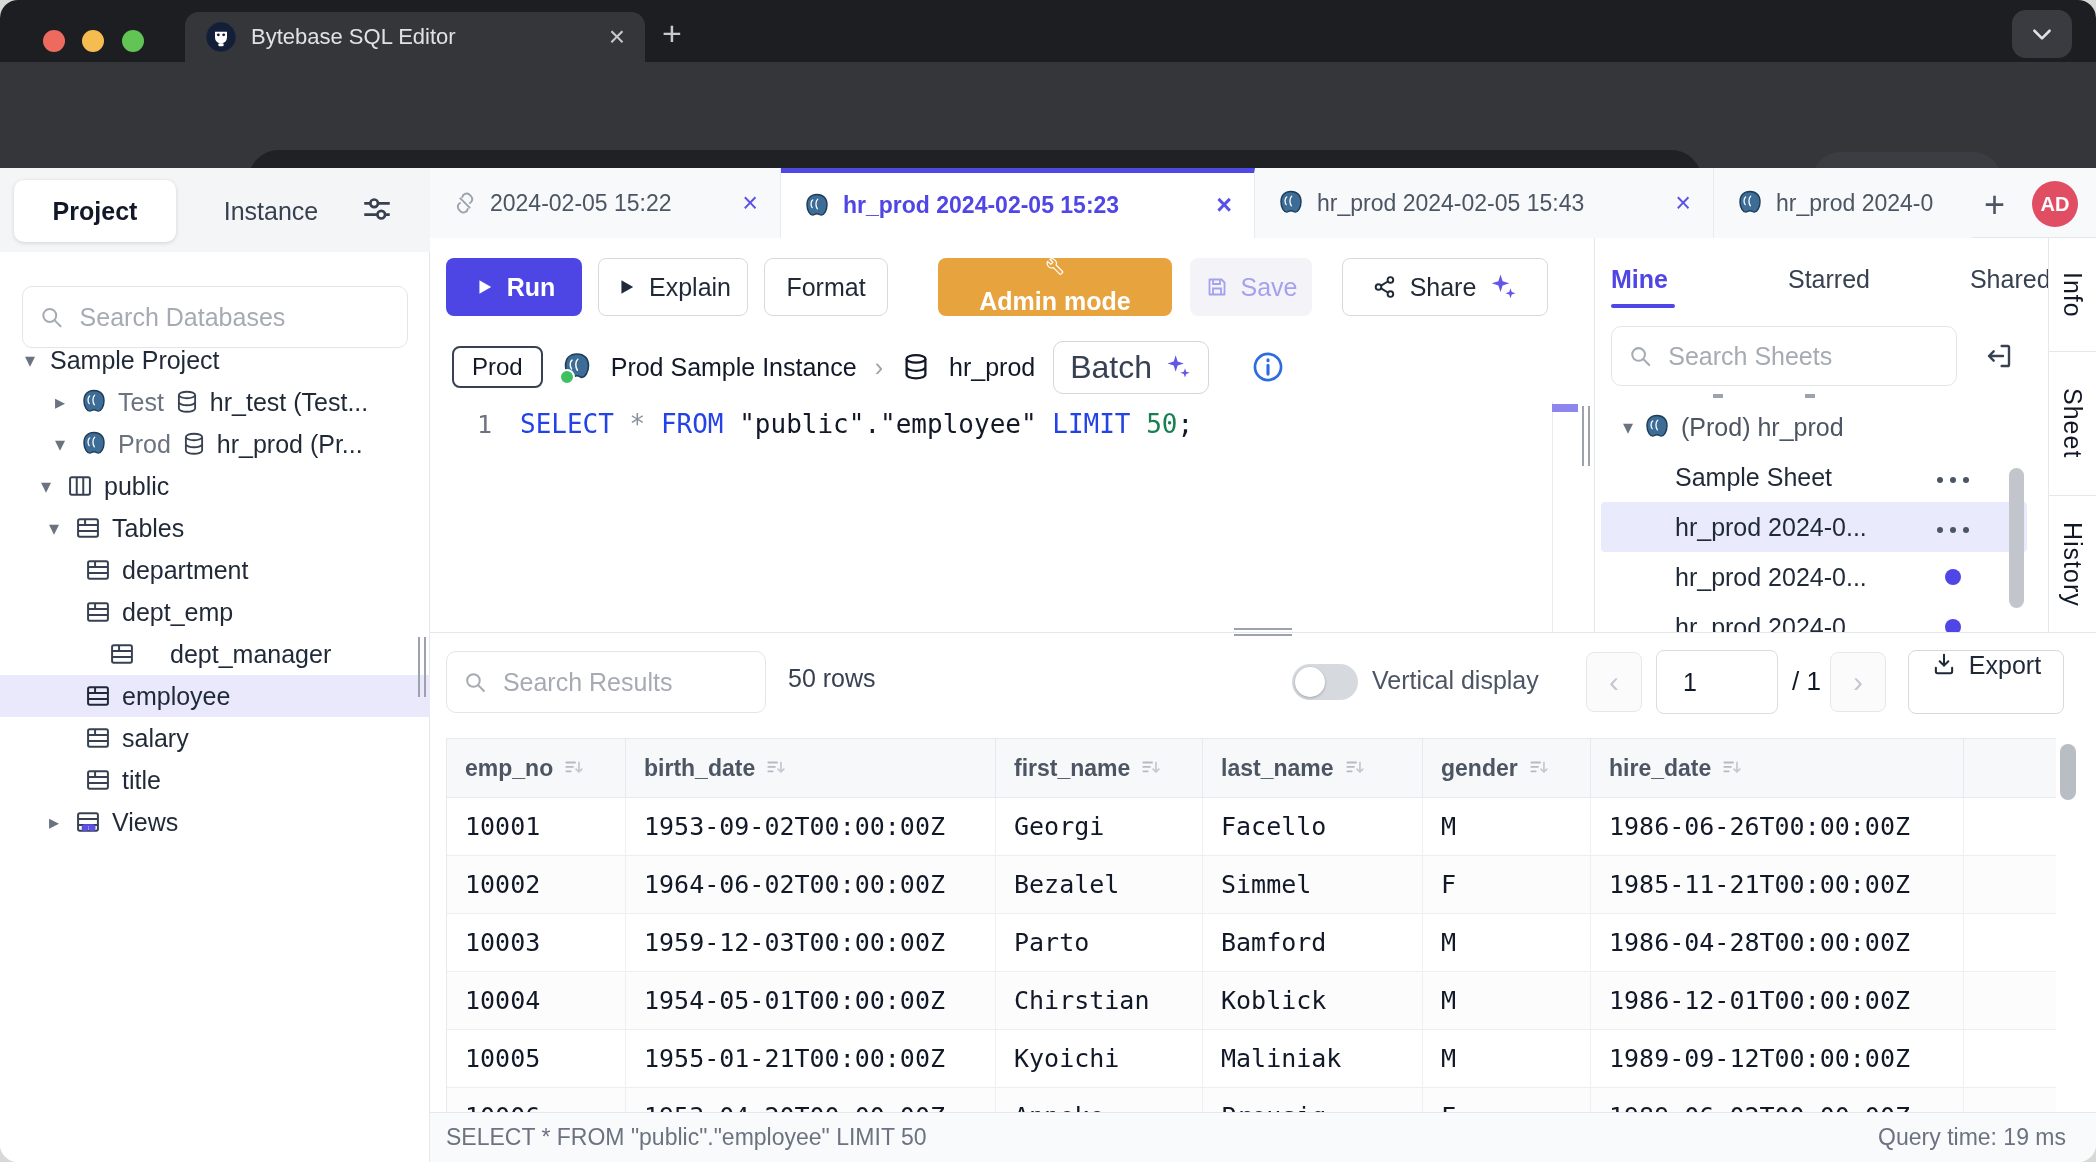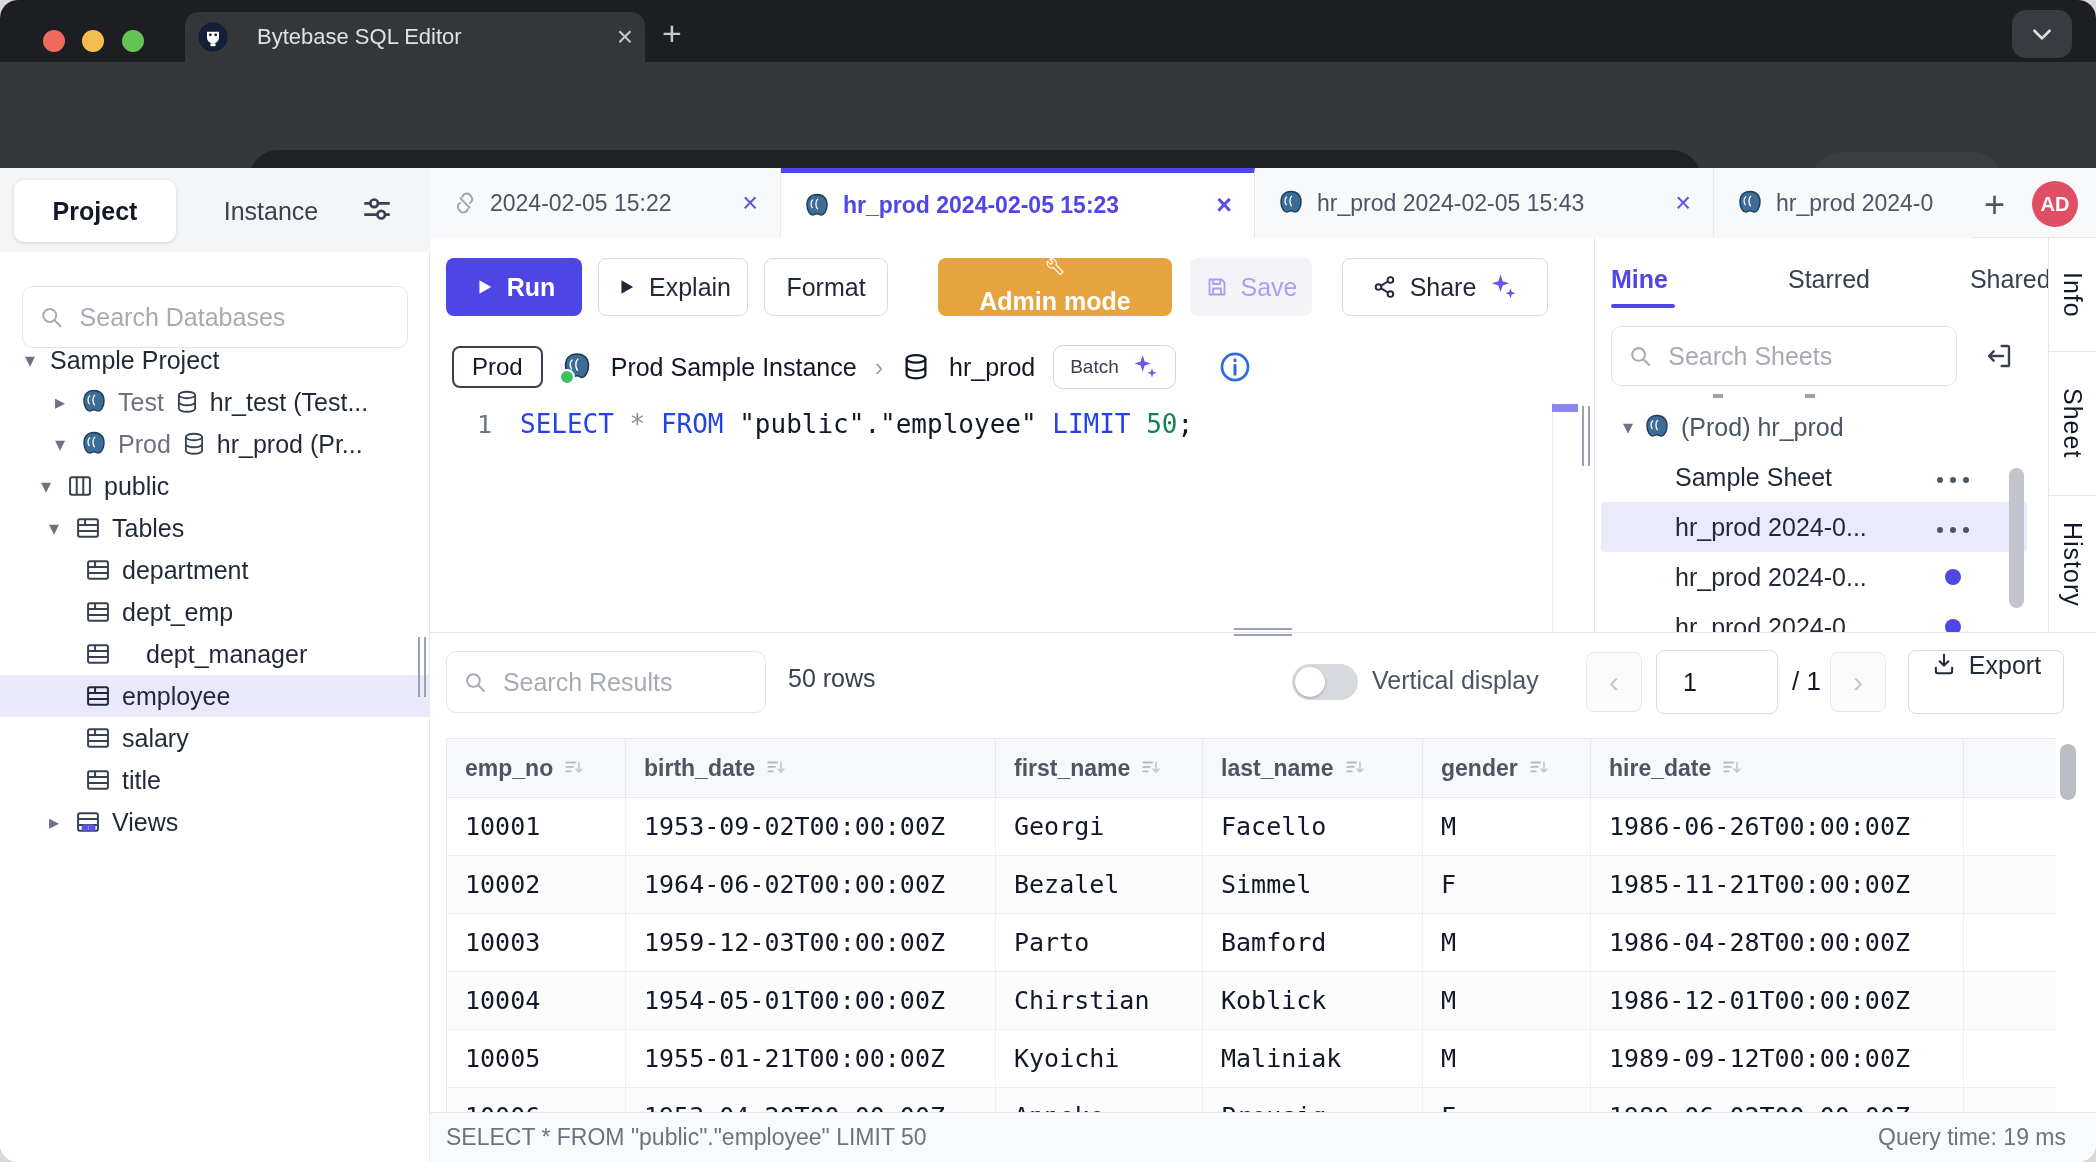--- a/index.html
+++ b/index.html
@@ -2,21 +2,21 @@
 <html><head>
 <meta charset="utf-8">
 <style>
   html,body{margin:0;padding:0;background:#d8d8d8;}
   .screen{position:relative;width:2096px;height:1162px;background:#fff;font-family:"Liberation Sans",sans-serif;overflow:hidden;border-radius:18px;}
   svg{display:block;}
 
   
   .chrome-top{position:absolute;left:0;top:0;width:2096px;height:62px;background:#1d1e21;}
   .tl{position:absolute;top:30px;width:22px;height:22px;border-radius:50%;}
-  .btab{position:absolute;left:185px;top:12px;width:460px;height:50px;background:#35363a;border-radius:14px 14px 0 0;display:flex;align-items:center;gap:28px;padding:0 12px;box-sizing:border-box;}
+  .btab{position:absolute;left:185px;top:12px;width:460px;height:50px;background:#35363a;border-radius:14px 14px 0 0;display:flex;align-items:center;gap:14px;padding:0 20px;box-sizing:border-box;}
   .btab-title{color:#dfe1e5;font-size:22px;flex:1;white-space:nowrap;overflow:hidden;}
   .glyph-x{color:#c7cacd;font-size:28px;line-height:1;}
   .newtab{position:absolute;left:662px;top:14px;color:#c7cacd;font-size:34px;}
   .tabsearch{position:absolute;left:2012px;top:10px;width:60px;height:48px;background:#3a3b40;border-radius:14px;display:flex;align-items:center;justify-content:center;}
   .chrome-bar{position:absolute;left:0;top:62px;width:2096px;height:106px;background:#35363a;}
   .navbtn{position:absolute;top:98px;width:44px;height:44px;display:flex;align-items:center;justify-content:center;}
   .urlpill{position:absolute;left:248px;top:88px;width:1454px;height:62px;background:#202124;border-radius:31px;display:flex;align-items:center;gap:20px;padding:0 26px;box-sizing:border-box;}
   .url{color:#e8eaed;font-size:25px;white-space:nowrap;overflow:hidden;}
   .incog{position:absolute;left:1812px;top:90px;width:190px;height:58px;background:#3c3d42;border-radius:29px;display:flex;align-items:center;gap:12px;padding:0 18px;box-sizing:border-box;}
   .incog span{color:#e8eaed;font-size:24px;}
@@ -53,21 +53,21 @@
   
   .btn{position:absolute;top:258px;height:58px;display:flex;align-items:center;justify-content:center;gap:12px;border-radius:8px;font-size:25px;box-sizing:border-box;}
   .btn.primary{background:#4e46e4;color:#fff;font-weight:700;}
   .btn.plain{background:#fff;border:1.5px solid #d6d9de;color:#1f2937;}
   .btn.warn{background:#e7a33d;color:#fff;font-weight:700;flex-direction:column;}
   .btn.ghost{background:#f3f3f8;color:#a6a1ee;}
 
   
   .crumbs{position:absolute;left:452px;top:336px;height:62px;display:flex;align-items:center;gap:18px;font-size:25px;color:#111827;}
   .envchip{border:2px solid #374151;border-radius:8px;padding:5px 18px;font-size:24px;}
-  .batch{border:1.5px solid #d3d6db;border-radius:10px;padding:7px 16px;display:flex;align-items:center;gap:12px;font-size:19px;color:#374151;background:#fff;}
+  .batch{border:1.5px solid #d3d6db;border-radius:10px;padding:7px 16px;display:flex;align-items:center;gap:12px;font-size:32px;color:#374151;background:#fff;}
   .pgwrap{position:relative;width:32px;height:32px;}
   .gdot{position:absolute;left:-2px;bottom:-2px;width:12px;height:12px;border-radius:50%;background:#3fc060;border:2px solid #fff;}
 
   
   .codearea{position:absolute;left:430px;top:402px;width:1122px;height:230px;background:#fff;font-family:"DejaVu Sans Mono",monospace;font-size:26px;}
   .codeline{display:flex;align-items:center;height:44px;}
   .lnum{width:62px;text-align:right;color:#6b7280;font-size:25px;flex:none;padding-right:28px;}
   .code span{white-space:pre;}
   .tok-kw{color:#2342e8;}
   .tok-op{color:#8a9099;}
@@ -272,21 +272,21 @@
           </svg>
         <span>department</span>
       </div>
       <div class="trow" style="padding-left:84px;">
         <svg width="28" height="28" viewBox="0 0 24 24">
             <rect x="3.5" y="4.5" width="17" height="15" rx="1.5" fill="none" stroke="#374151" stroke-width="1.7"></rect>
             <path d="M3.5 9.5h17M3.5 14.5h17M9.5 4.5v5" stroke="#374151" stroke-width="1.7"></path>
           </svg>
         <span>dept_emp</span>
       </div>
-      <div class="trow" style="padding-left:84px;gap:34px;">
+      <div class="trow" style="padding-left:108px;gap:34px;">
         <svg width="28" height="28" viewBox="0 0 24 24">
             <rect x="3.5" y="4.5" width="17" height="15" rx="1.5" fill="none" stroke="#374151" stroke-width="1.7"></rect>
             <path d="M3.5 9.5h17M3.5 14.5h17M9.5 4.5v5" stroke="#374151" stroke-width="1.7"></path>
           </svg>
         <span>dept_manager</span>
       </div>
       <div class="trow sel" style="padding-left:84px;">
         <svg width="28" height="28" viewBox="0 0 24 24">
             <rect x="3.5" y="4.5" width="17" height="15" rx="1.5" fill="none" stroke="#1f2937" stroke-width="1.7"></rect>
             <path d="M3.5 9.5h17M3.5 14.5h17M9.5 4.5v5" stroke="#1f2937" stroke-width="1.7"></path>

